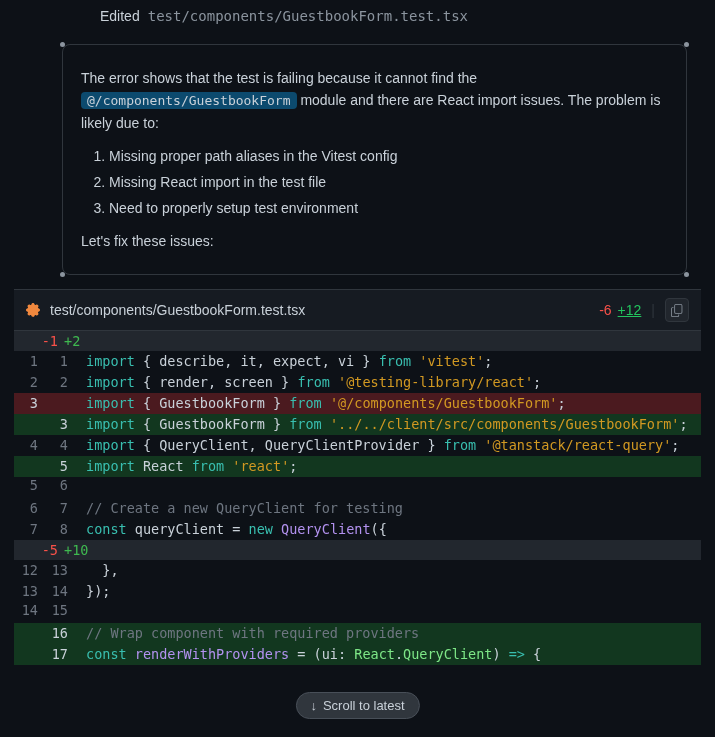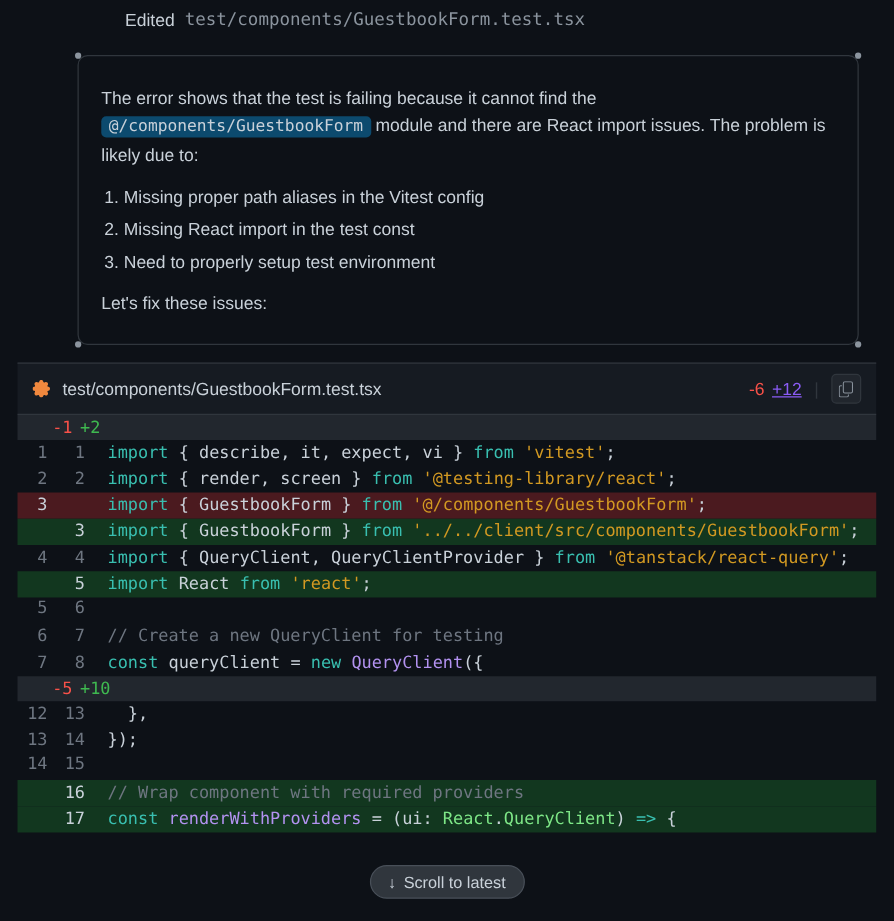--- a/index.html
+++ b/index.html
@@ -10,28 +10,28 @@
 .edited-path { color:#8b949e; font-family:'SF Mono',Monaco,Consolas,monospace; }
 
 .analysis-box { border:1px solid #30363d; border-radius:8px; padding:16px 18px; margin:8px 28px 14px 62px; position:relative; line-height:1.6; }
 .analysis-box .dot { position:absolute; width:5px; height:5px; background:#8b949e; border-radius:50%; }
 .analysis-box .dot.tl { top:-3px; left:-3px; }
 .analysis-box .dot.tr { top:-3px; right:-3px; }
 .analysis-box .dot.bl { bottom:-3px; left:-3px; }
 .analysis-box .dot.br { bottom:-3px; right:-3px; }
 .code-pill { background:#0c4a6e; padding:1px 6px; border-radius:4px; font-family:'SF Mono',Monaco,Consolas,monospace; font-size:13px; }
 .analysis-box ol { padding-left:18px; margin-top:10px; margin-bottom:10px; }
-.analysis-box ol li { margin:4px 0; }
+.analysis-box ol li { margin:4px 10px; }
 .analysis-box p { margin:6px 0; }
 
 .diff-header { display:flex; align-items:center; padding:8px 12px; background:#161b22; border-top:1px solid #30363d; border-bottom:1px solid #30363d; margin:0 14px; }
 .gear-icon { color:#f0883e; margin-right:10px; display:flex; }
 .file-path { color:#c9d1d9; flex:1; }
 .stat-del { color:#f85149; margin-right:6px; }
-.stat-add { color:#8b5cf6; margin-right:10px;text-decoration:underline; }
+.stat-add { color:#22c55e; margin-right:10px;text-decoration:underline; }
 .divider { color:#30363d; margin-right:10px; }
 .copy-btn { background:#21262d; border:1px solid #30363d; border-radius:4px; width:24px; height:24px; display:flex; align-items:center; justify-content:center; cursor:pointer; color:#8b949e; }
 
 .diff-body { margin:0 14px; font-family:'SF Mono',Monaco,Consolas,monospace; font-size:13.5px; }
 .hunk { background:#22272e; padding:2px 8px; display:flex; gap:6px; }
 .hunk .h-del { color:#f85149; width:36px; text-align:right; }
 .hunk .h-add { color:#3fb950; width:36px; text-align:left; }
 .row { display:flex; align-items:baseline; min-height:21px; }
 .row .ln { width:30px; text-align:right; color:#6e7681; padding-right:6px; flex-shrink:0; }
 .row .code { padding-left:12px; white-space:pre-wrap; word-break:break-all; flex:1; line-height:1.55; }
@@ -60,21 +60,21 @@
 <div class="analysis-box">
   <span class="dot tl"></span>
     <span class="dot tr"></span>
     <span class="dot bl"></span>
     <span class="dot br"></span>
   <p>
     <span>The error shows that the test is failing because it cannot find the </span><span class="code-pill">@/components/GuestbookForm</span><span> module and there are React import issues. The problem is likely due to:</span>
   </p>
   <ol>
     <li>Missing proper path aliases in the Vitest config</li>
-    <li>Missing React import in the test const</li>
+    <li>Missing React import in the test file</li>
     <li>Need to properly setup test environment</li>
   </ol>
   <p>Let's fix these issues:</p>
 </div>
 
 <div class="diff-header">
   <span class="gear-icon">
     <svg width="14" height="14" viewBox="0 0 16 16" fill="currentColor">
         <path d="M8 4.754a3.246 3.246 0 1 0 0 6.492 3.246 3.246 0 0 0 0-6.492zM5.754 8a2.246 2.246 0 1 1 4.492 0 2.246 2.246 0 0 1-4.492 0z"></path>
         <path d="M9.796 1.343c-.527-1.79-3.065-1.79-3.592 0l-.094.319a.873.873 0 0 1-1.255.52l-.292-.16c-1.64-.892-3.433.902-2.54 2.541l.159.292a.873.873 0 0 1-.52 1.255l-.319.094c-1.79.527-1.79 3.065 0 3.592l.319.094a.873.873 0 0 1 .52 1.255l-.16.292c-.892 1.64.901 3.434 2.541 2.54l.292-.159a.873.873 0 0 1 1.255.52l.094.319c.527 1.79 3.065 1.79 3.592 0l.094-.319a.873.873 0 0 1 1.255-.52l.292.16c1.64.893 3.434-.902 2.54-2.541l-.159-.292a.873.873 0 0 1 .52-1.255l.319-.094c1.79-.527 1.79-3.065 0-3.592l-.319-.094a.873.873 0 0 1-.52-1.255l.16-.292c.893-1.64-.902-3.433-2.541-2.54l-.292.159a.873.873 0 0 1-1.255-.52l-.094-.319z"></path>

